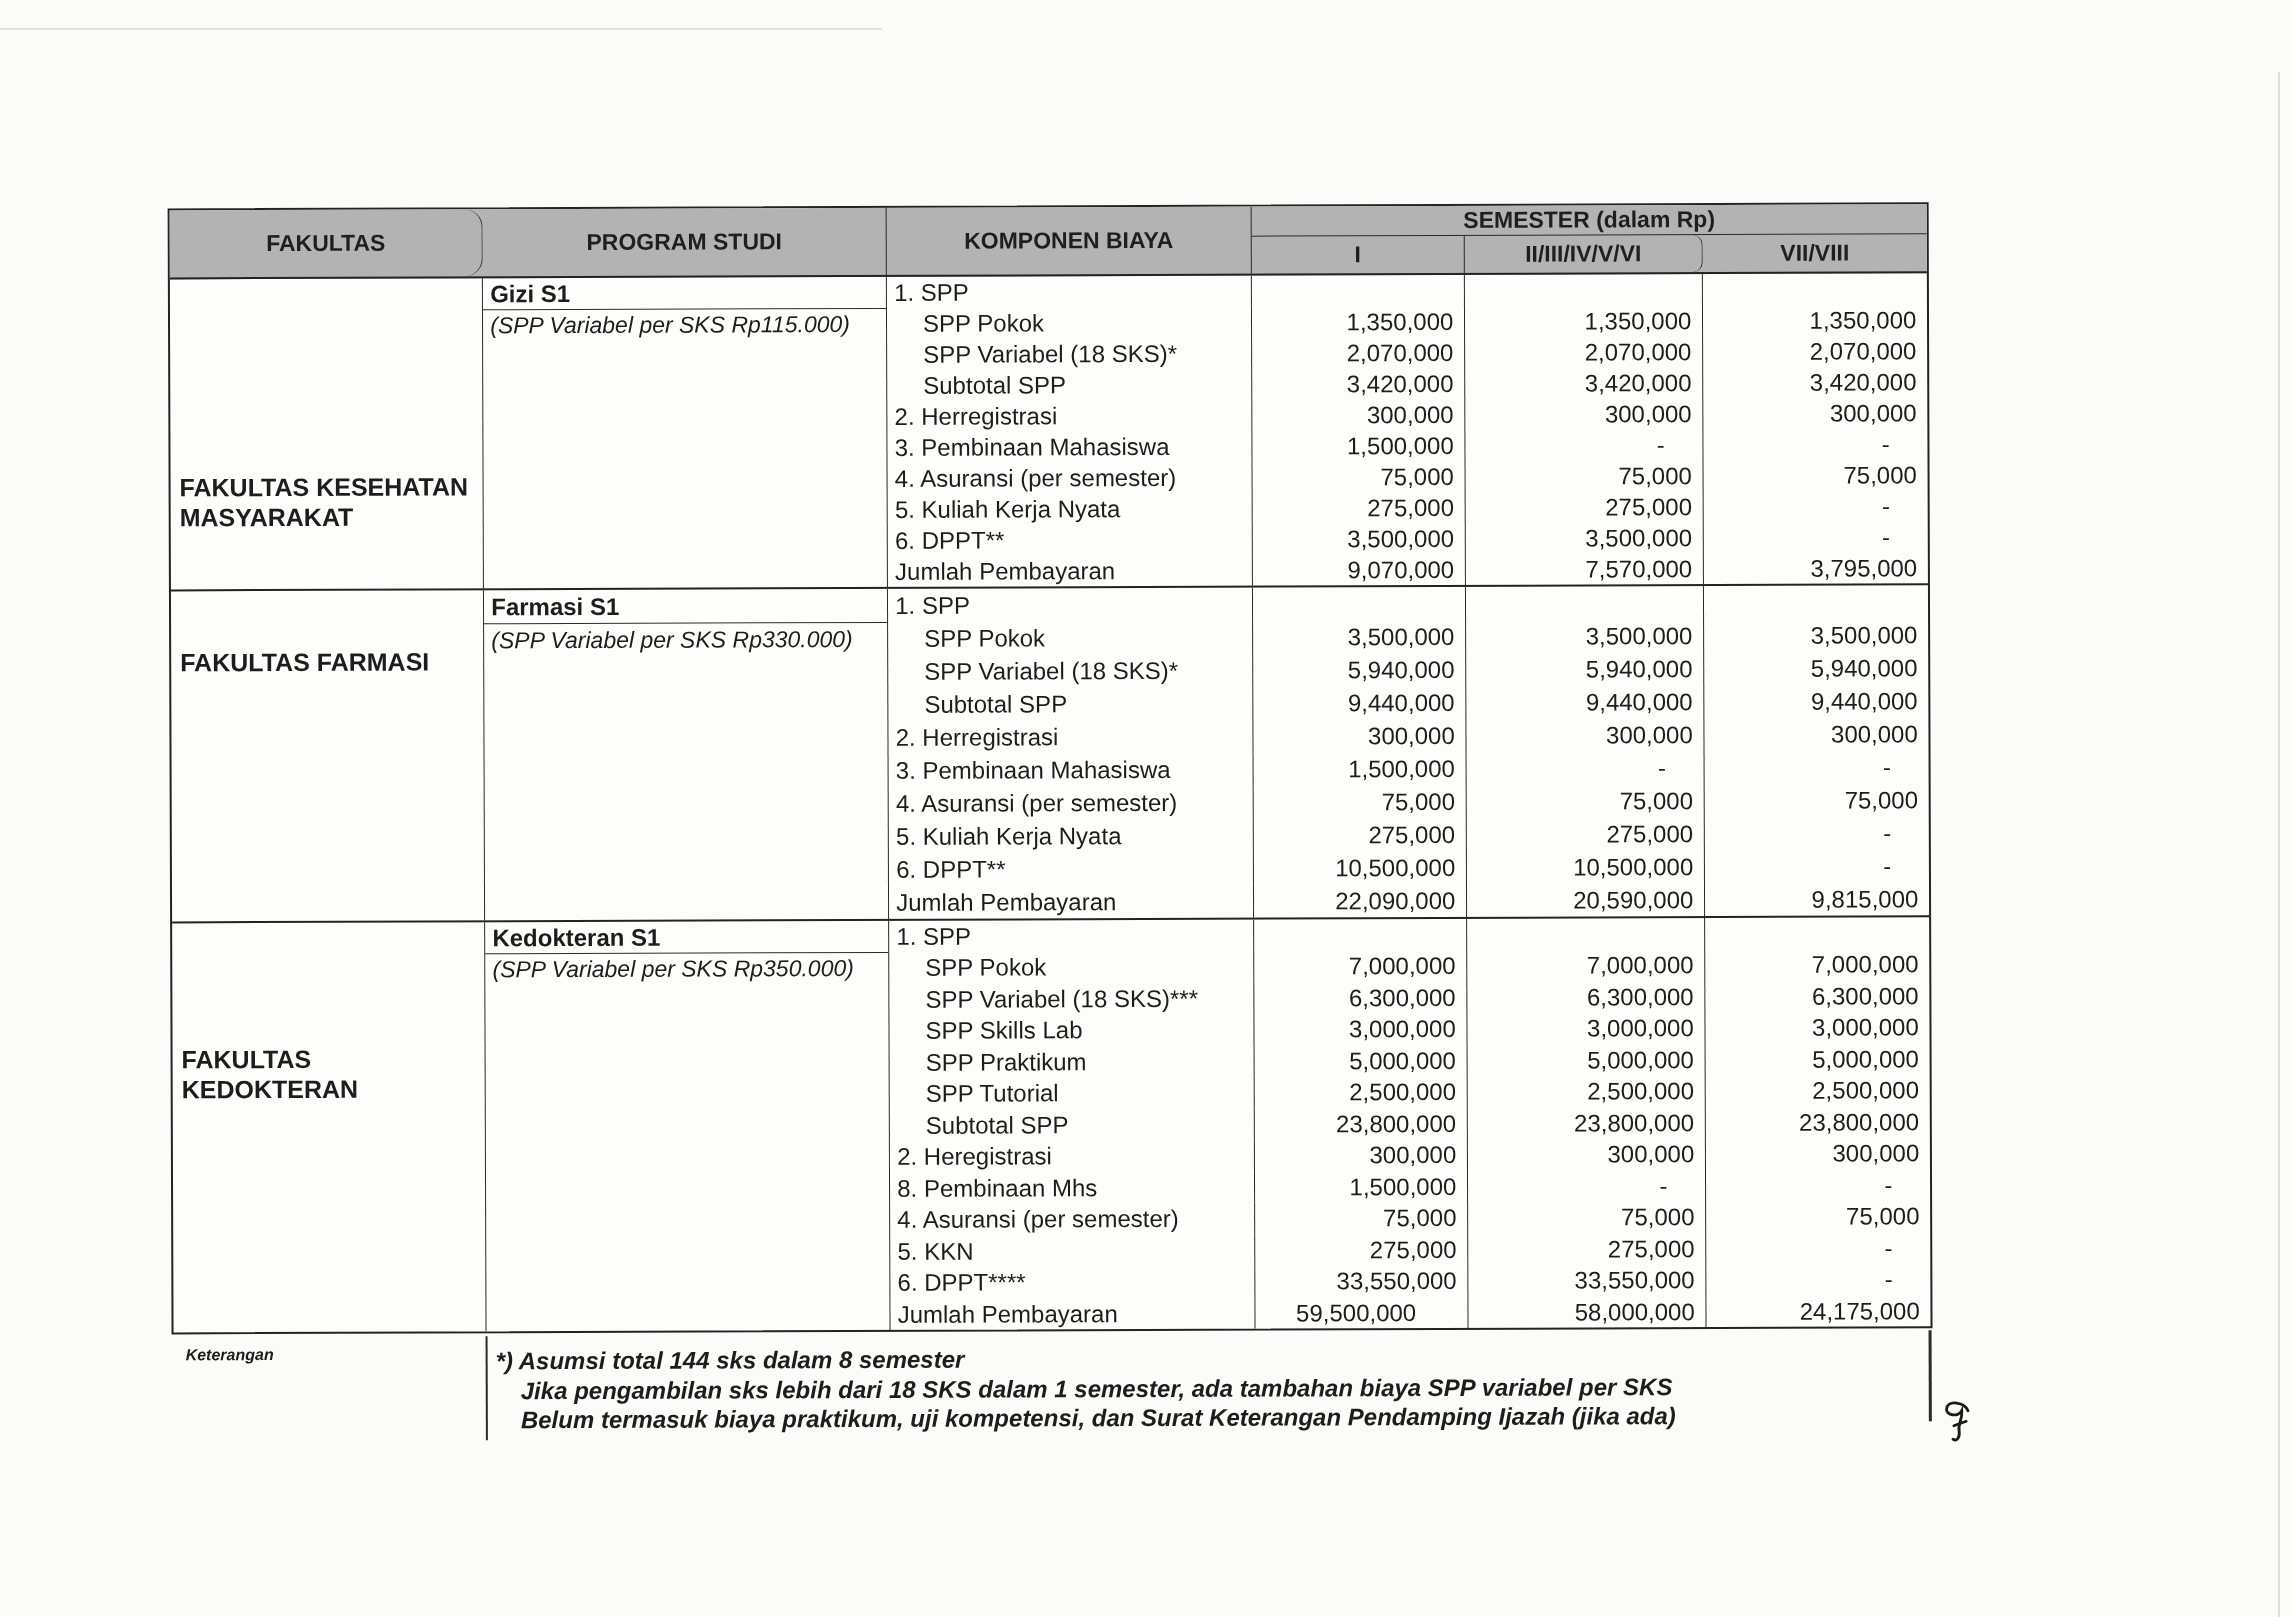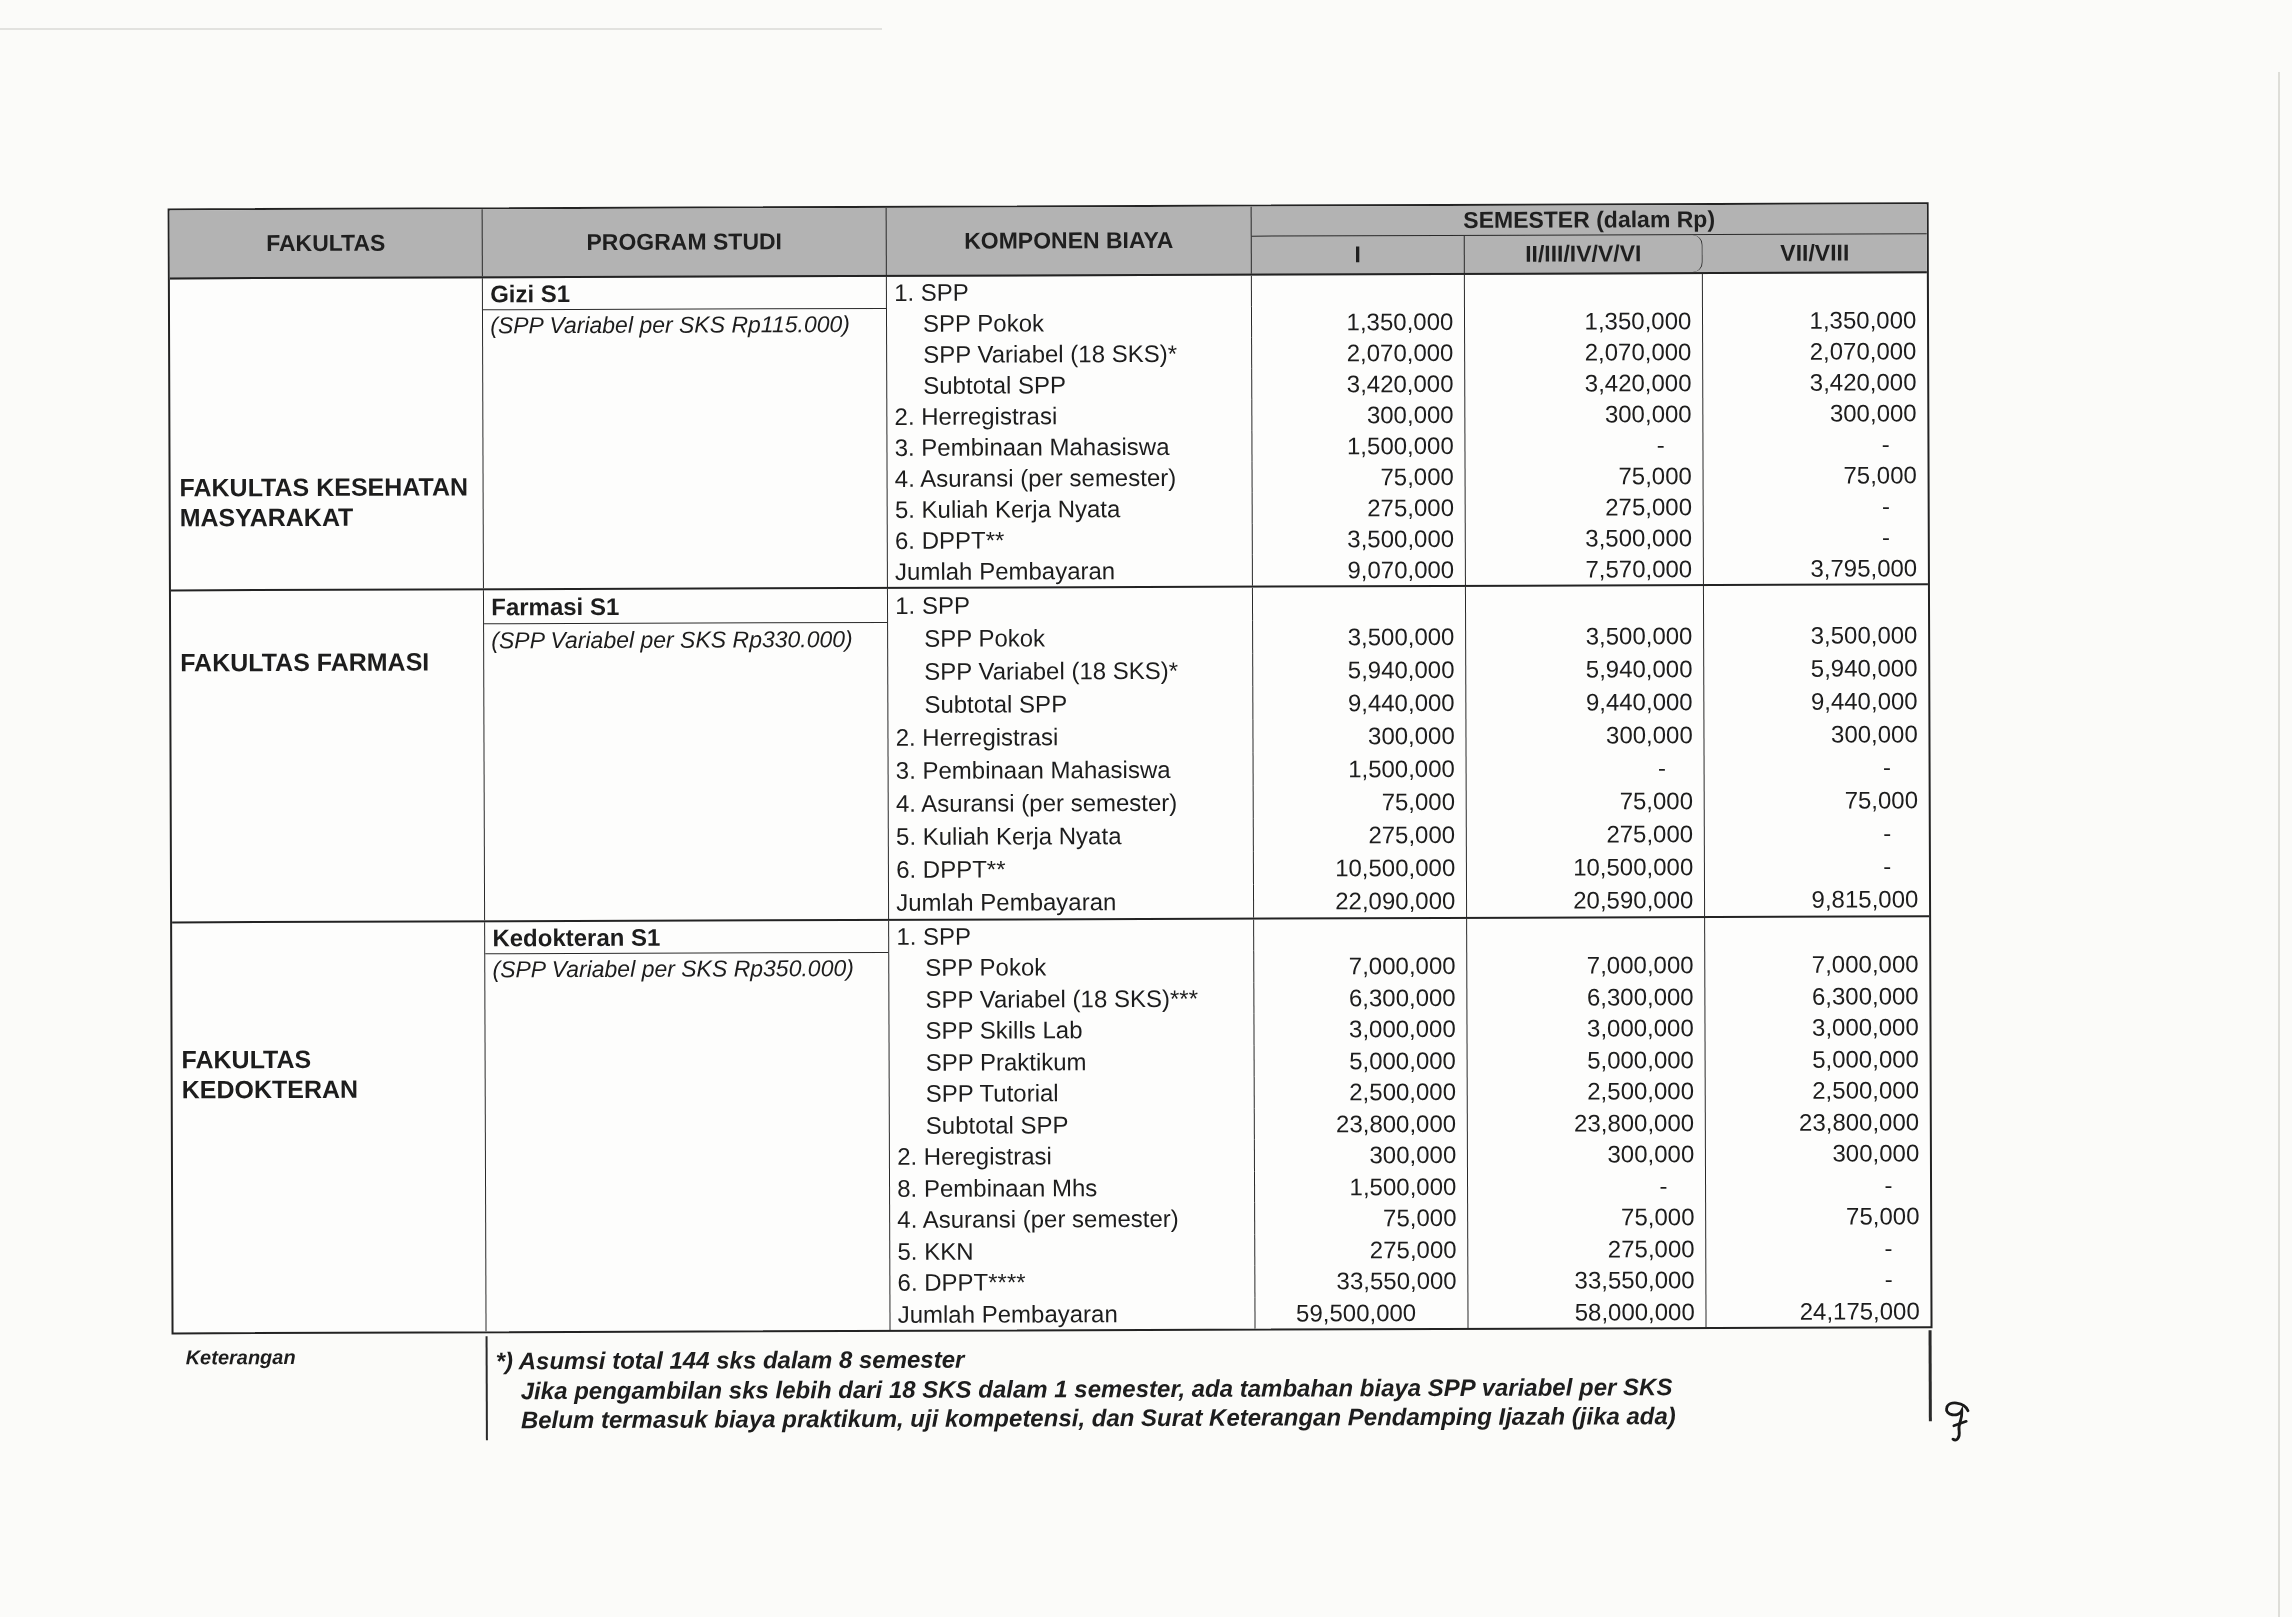--- a/index.html
+++ b/index.html
@@ -81,21 +81,21 @@
 
   .lbl-cell{grid-column:3;border-right:1.8px solid var(--bc);padding-left:7.2px;}
   .lbl-cell.ind1{padding-left:36px;}
   .val-cell{text-align:right;padding-right:10.7px;border-right:1.8px solid var(--bc);}
   .val-cell.c6{border-right:none;}
   .val-cell .dash{margin-right:27px;}
 
   
   .ket-label{
     position:absolute;left:184px;top:1343px;
-    font-size:20px;font-weight:bold;font-style:italic;text-align:right;
+    font-size:16px;font-weight:bold;font-style:italic;text-align:right;
   }
   .ket-divider{position:absolute;left:484px;top:1334px;width:1.8px;height:104px;background:#2a2a2a;}
   .ket-right-line{position:absolute;left:1927px;top:1333px;width:2.7px;height:91px;background:#2a2a2a;}
   .notes{
     position:absolute;left:494px;top:1344px;
     font-size:24px;font-weight:bold;font-style:italic;line-height:29.6px;
     white-space:nowrap;
   }
   .notes .indent{margin-left:25px;}
 
@@ -105,21 +105,21 @@
 <body>
 
 <div class="page">
   <div class="artifact-top-line"></div>
   <div class="artifact-right-line"></div>
 
   <div class="sheet">
 
     <div class="doc-table">
       <div class="grid6 thead">
-        <div class="hc span2" style="grid-column:1;">FAKULTAS</div>
+        <div class="hc span2" style="grid-column:1;border-radius:18px;">FAKULTAS</div>
         <div class="hc span2" style="grid-column:2;">PROGRAM STUDI</div>
         <div class="hc span2" style="grid-column:3;">KOMPONEN BIAYA</div>
         <div class="hc group">SEMESTER (dalam Rp)</div>
         <div class="hc sub1">I</div>
         <div class="hc sub2">II/III/IV/V/VI</div>
         <div class="hc sub3">VII/VIII</div>
       </div>
       <div id="sections">
           <div class="grid6 section sec0">
             <div class="cell fak-cell" style="grid-row: 1 / span 10;">

